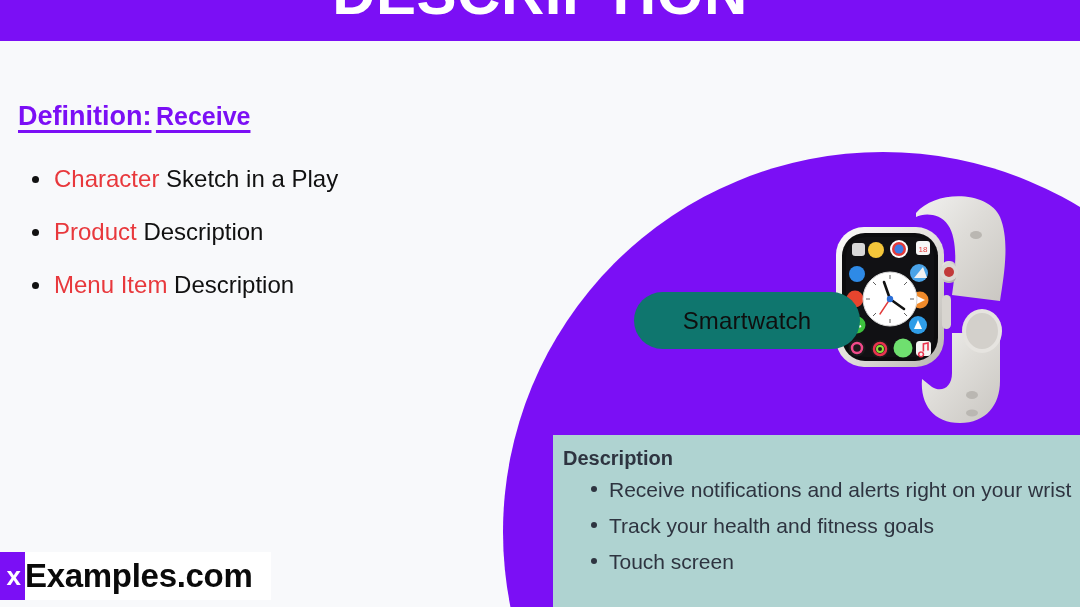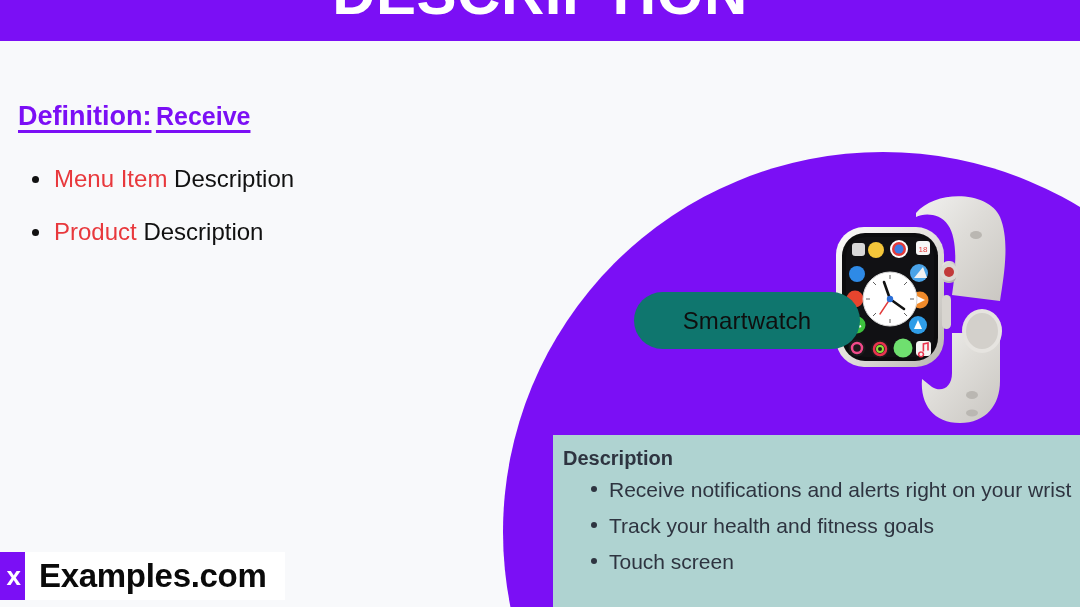--- a/index.html
+++ b/index.html
@@ -189,21 +189,20 @@
     color:#ffffff;
     font-size:26px;
     font-weight:700;
     display:flex;
     align-items:center;
     justify-content:flex-end;
     padding-right:4px;
     line-height:1;
   }
   .brand-name {
-    margin-left:14px;
     font-size:33px;
     font-weight:700;
     color:#0a0a0a;
     letter-spacing:-0.3px;
     white-space:nowrap;
   }
 </style>
 </head>
 <body>
 
@@ -319,25 +318,28 @@
       <li>Touch screen</li>
     </ul>
   </div>
 
   <div class="content">
     <div class="def-heading">Definition:</div>
 
     <div class="ex-heading">Receive </div>
     <ul class="ex-list">
       <li>
-        <span class="ex-key">Menu Item</span><span> Description</span>
+        <span class="ex-key">Character</span><span> Sketch in a Play</span>
       </li>
       <li>
         <span class="ex-key">Product</span><span> Description</span>
       </li>
+      <li>
+        <span class="ex-key">Menu Item</span><span> Description</span>
+      </li>
     </ul>
   </div>
 
   <div class="brand">
     <div class="brand-mark">x</div>
     <div class="brand-name">Examples.com</div>
   </div>
 
 </div>
 

